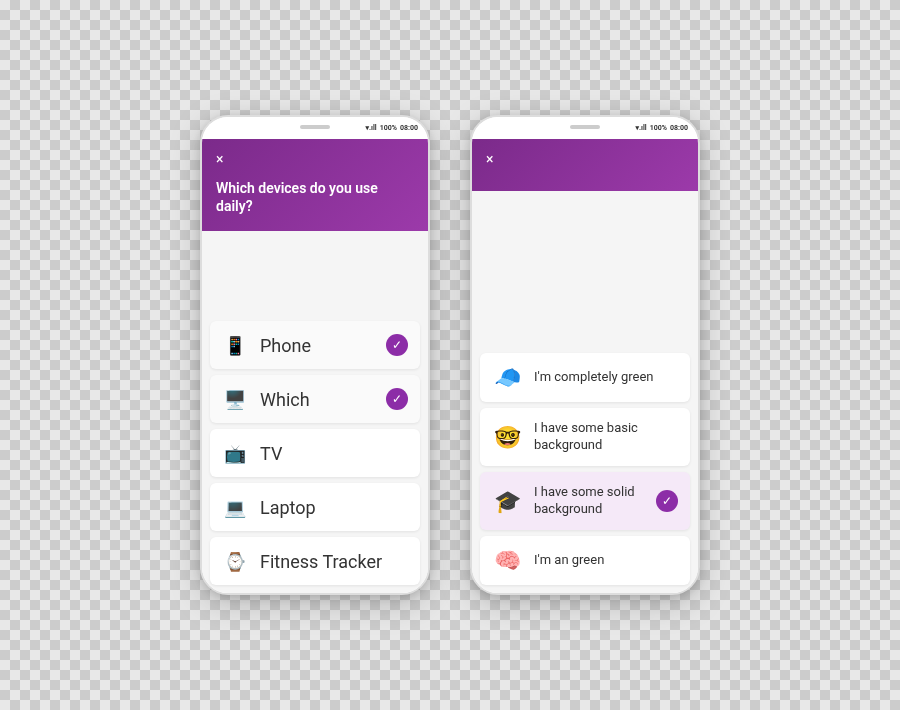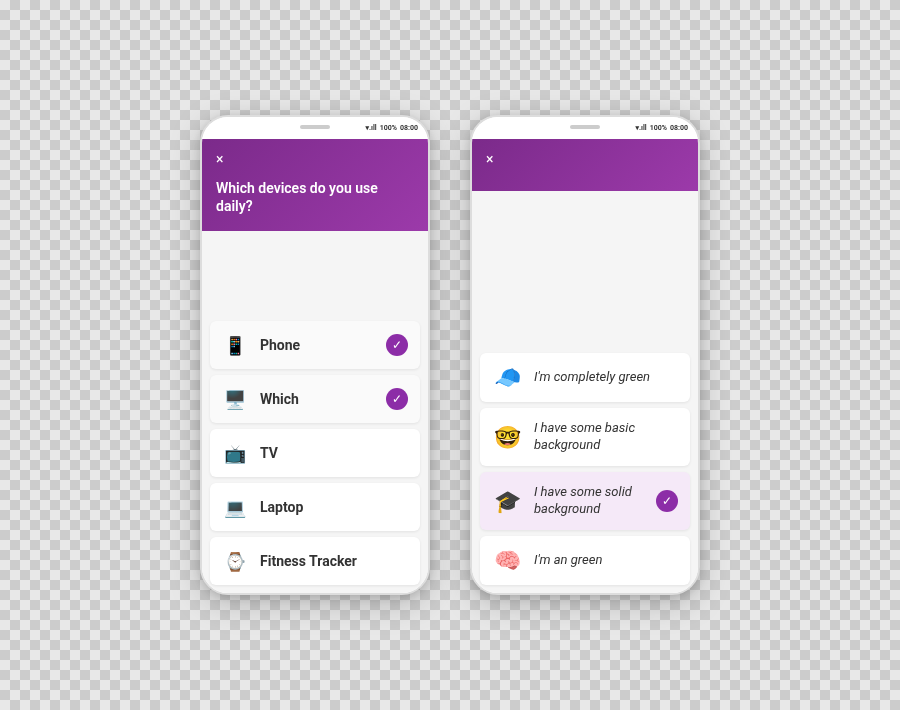--- a/index.html
+++ b/index.html
@@ -110,24 +110,23 @@
       padding: 10px 12px;
       display: flex;
       align-items: center;
       gap: 10px;
       box-shadow: 0 1px 3px rgba(0,0,0,0.08);
       cursor: pointer;
       position: relative;
     }
 
     .list-item .item-label {
-      font-size: 14px;
+      font-size: 18px;
       color: #333;
       flex: 1;
-      font-weight: bold;
     }
 
     .list-item .check-icon {
       width: 22px;
       height: 22px;
       background: #8c2da7;
       border-radius: 50%;
       display: flex;
       align-items: center;
       justify-content: center;
@@ -166,21 +165,20 @@
       width: 32px;
       text-align: center;
       flex-shrink: 0;
     }
 
     .knowledge-item .item-label {
       font-size: 13px;
       color: #333;
       flex: 1;
       line-height: 1.3;
-      font-style: italic;
     }
 
     .knowledge-item.selected {
       background: #f5e9f8;
     }
 
     .knowledge-item .check-icon {
       width: 22px;
       height: 22px;
       background: #8c2da7;

